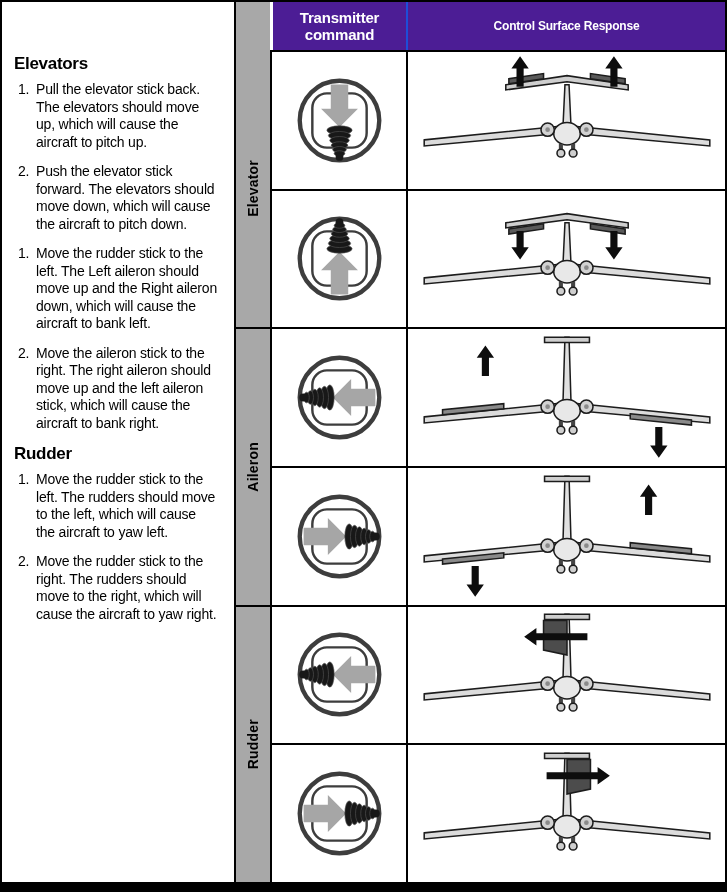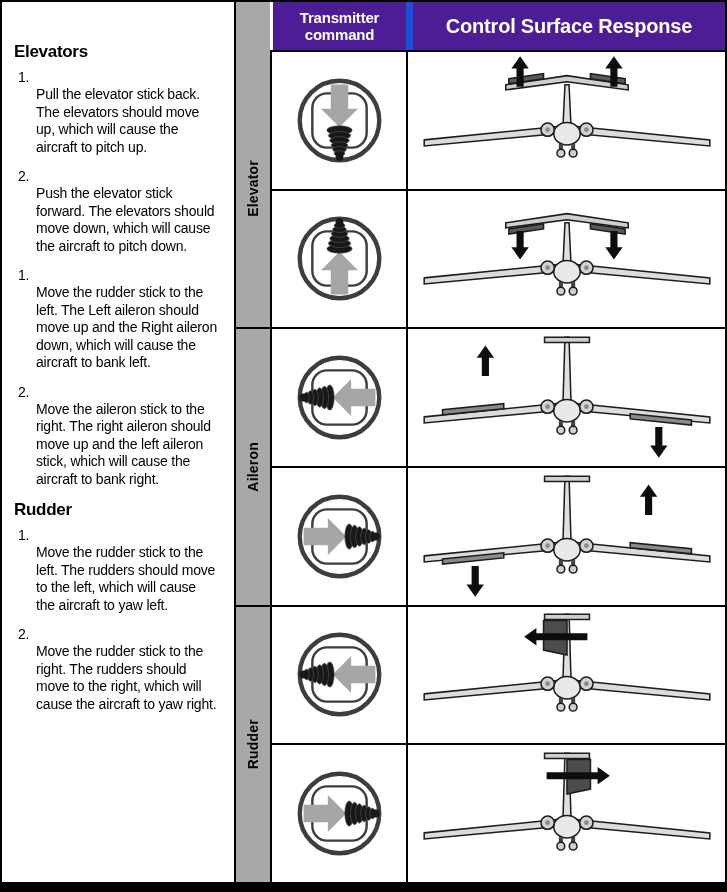--- a/index.html
+++ b/index.html
@@ -3,31 +3,31 @@
 <meta charset="utf-8">
 <style>
   * { margin:0; padding:0; box-sizing:border-box; }
   html,body { background:#ffffff; font-family:"Liberation Sans", sans-serif; color:#000; }
   .sheet { width:727px; height:892px; border:2px solid #000; display:flex; flex-direction:column; background:#fff; }
   .main { flex:1; display:grid; grid-template-columns:232px 36px 136px 1fr; grid-template-rows:48px repeat(6, 1fr); }
 
   
   .left-col { grid-column:1; grid-row:1 / 8; background:#fff; padding:40px 12px 0 12px; overflow:hidden; }
   .left-col h2 { font-size:17px; font-weight:bold; letter-spacing:-0.3px; margin:12px 0 7px 0; }
-  .left-col section:first-child h2 { margin-top:0; }
+  .left-col section:first-child h2 { margin-top:12px; }
   .item { display:flex; margin:0 0 12px 4px; font-size:14px; line-height:1.25; letter-spacing:-0.2px; }
   .item .num { width:18px; flex:none; }
-  .item .txt { flex:1; padding-right:4px;margin-top:17px; }
+  .item .txt { flex:1; padding-right:4px; }
 
   
   .strip-top { grid-column:2; grid-row:1; background:#a8a8a8; border-left:2px solid #000; }
   .hdr { background:#4c1d95; color:#fff; display:flex; align-items:center; justify-content:center; text-align:center; font-weight:bold; letter-spacing:-0.2px; }
   .hdr-cmd { grid-column:3; grid-row:1; font-size:15px; line-height:1.15; border-left:3px solid #fff; }
   .hdr-cmd span { white-space:pre-line; }
-  .hdr-resp { grid-column:4; grid-row:1; font-size:20px; border-left:7px solid #1d4ed8; }
+  .hdr-resp { grid-column:4; grid-row:1; font-size:12px; border-left:2px solid #1d4ed8; }
 
   
   .strip { grid-column:2; background:#a8a8a8; border-left:2px solid #000; display:flex; align-items:center; justify-content:center; }
   .g1 { grid-row:2 / 4; }
   .g2 { grid-row:4 / 6; }
   .g3 { grid-row:6 / 8; }
   .gsep { border-top:2px solid #000; }
   .vtext { writing-mode:vertical-rl; transform:rotate(180deg); font-weight:bold; font-size:14px; letter-spacing:0.2px; }
 
   

